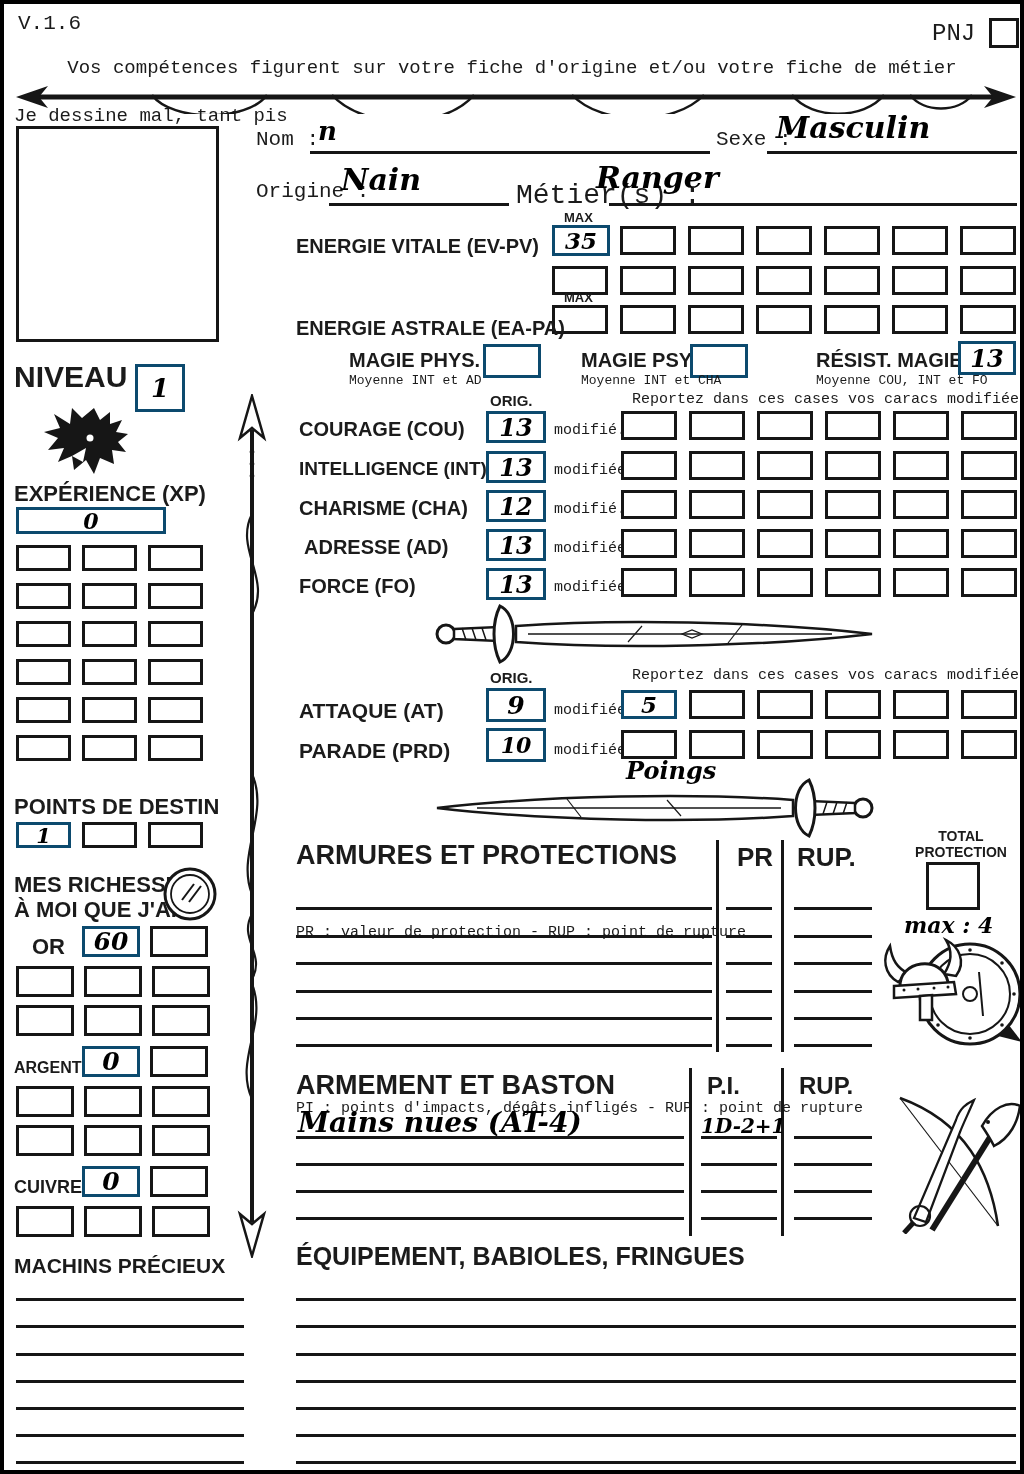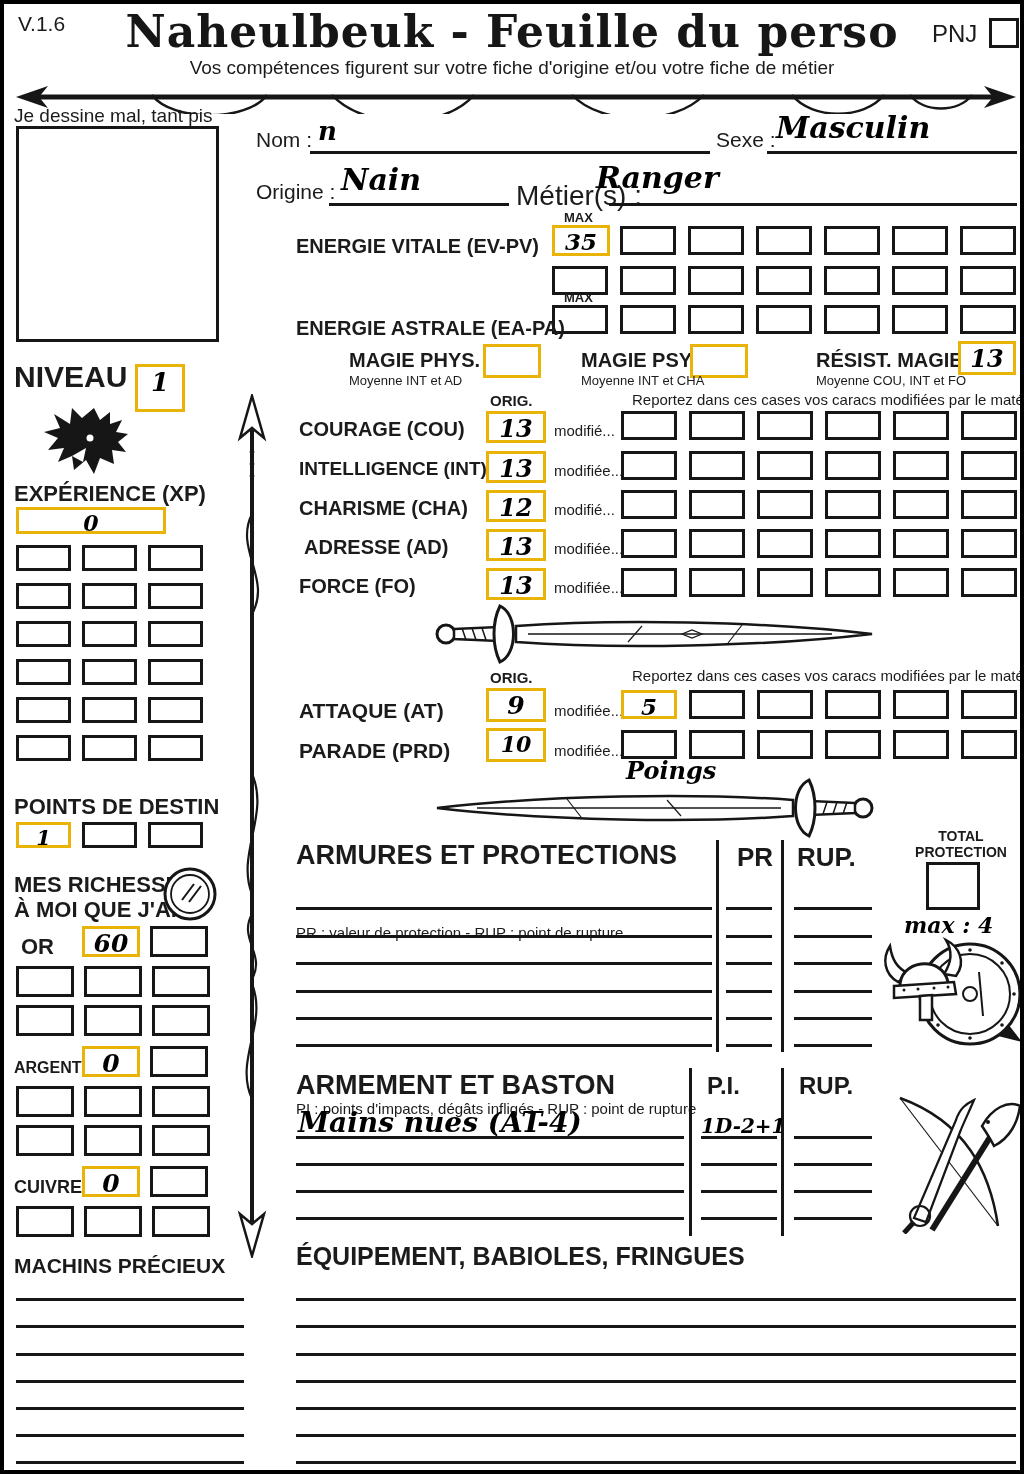--- a/index.html
+++ b/index.html
@@ -1,44 +1,43 @@
 <!DOCTYPE html>
 <html><head>
 <meta charset="utf-8">
 <style>
   html,body{margin:0;padding:0;background:#888;}
   .sheet{position:relative;width:1024px;height:1474px;background:#fff;
          border:4px solid #000;box-sizing:border-box;overflow:hidden;
          font-family:"Liberation Sans",sans-serif;color:#161616;}
   .abs{position:absolute;}
   .hd{font-family:"Liberation Sans",sans-serif;font-weight:bold;color:#1b1b1b;letter-spacing:0;white-space:nowrap;}
-  .cal{font-family:Liberation Sans, sans-serif;color:#1b1b1b;white-space:nowrap;}
+  .cal{font-family:Liberation Mono, monospace;color:#1b1b1b;white-space:nowrap;}
   .hand{font-family:"DejaVu Serif",serif;font-style:italic;font-weight:bold;color:#000;white-space:nowrap;}
   .bx{width:56px;height:29px;border:3px solid #161616;background:#fff;box-sizing:border-box;}
   .bx-s{width:55px;height:26px;border:3px solid #161616;background:#fff;box-sizing:border-box;}
   .bx-r{width:58px;height:31px;border:3px solid #161616;background:#fff;box-sizing:border-box;}
-  .valbox{border:3px solid #eab308;background:#fff;box-sizing:border-box;display:flex;align-items:flex-start;justify-content:center;}
+  .valbox{border:3px solid #0c4a6e;background:#fff;box-sizing:border-box;display:flex;align-items:center;justify-content:center;}
   .row{display:flex;gap:12px;}
   .row-s{display:flex;gap:11px;}
   .row-r{display:flex;gap:10px;}
   .xpgrid{display:flex;flex-wrap:wrap;gap:12px 11px;width:190px;}
   .lines{display:flex;flex-direction:column;}
   .ln{width:100%;height:var(--lh,27px);border-bottom:3px solid #161616;box-sizing:border-box;}
   .vrule{width:3px;background:#161616;}
   .uline{border-bottom:3px solid #161616;}
   .title{font-family:"DejaVu Serif",serif;font-weight:bold;font-size:44px;letter-spacing:1px;text-align:center;white-space:nowrap;}
   svg{display:block;}
 </style>
 </head>
 <body>
 
 <div class="sheet">
 
   <div class="abs cal" style="left:14px;top:8px;font-size:21px;">V.1.6</div>
-  <div class="abs title" style="left:0;right:0;top:2px;">Naheulbeuk - Feuille du perso</div>
   <div class="abs cal" style="left:928px;top:16px;font-size:24px;">PNJ</div>
   <div class="abs" style="left:985px;top:14px;width:30px;height:30px;border:3px solid #161616;box-sizing:border-box;"></div>
   <div class="abs cal" style="left:0;right:0;top:53px;font-size:19px;text-align:center;">Vos compétences figurent sur votre fiche d'origine et/ou votre fiche de métier</div>
 
   <div class="abs" style="left:8px;top:76px;">
     <svg width="1008" height="34" viewBox="0 0 1008 34">
       <line x1="26" y1="17" x2="982" y2="17" stroke="#161616" stroke-width="5"></line>
       <path d="M4,17 L36,6 L27,17 L36,28 Z" fill="#161616"></path>
       <path d="M1004,17 L972,6 L981,17 L972,28 Z" fill="#161616"></path>
       <g fill="none" stroke="#161616" stroke-width="2.5">
@@ -105,21 +104,21 @@
   <div class="abs hd" style="left:10px;top:893px;font-size:22px;">À MOI QUE J'AI</div>
   <div class="abs" style="left:158px;top:862px;">
     <svg width="56" height="56" viewBox="0 0 56 56">
       <circle cx="28" cy="28" r="25" fill="#fff" stroke="#161616" stroke-width="3"></circle>
       <circle cx="28" cy="28" r="19" fill="none" stroke="#161616" stroke-width="1.8"></circle>
       <line x1="20" y1="34" x2="32" y2="18" stroke="#161616" stroke-width="2"></line>
       <line x1="27" y1="36" x2="39" y2="20" stroke="#161616" stroke-width="2"></line>
     </svg>
   </div>
 
-  <div class="abs hd" style="left:17px;top:930px;font-size:22px;">OR</div>
+  <div class="abs hd" style="left:28px;top:930px;font-size:22px;">OR</div>
   <div class="abs valbox" style="left:78px;top:922px;width:58px;height:31px;">
     <span class="hand" style="font-size:25px;">60</span>
   </div>
   <div class="abs row-r" style="left:146px;top:922px;">
       <div class="bx-r"></div>
     </div>
   <div class="abs row-r" style="left:12px;top:962px;">
       <div class="bx-r"></div>
       <div class="bx-r"></div>
       <div class="bx-r"></div>

